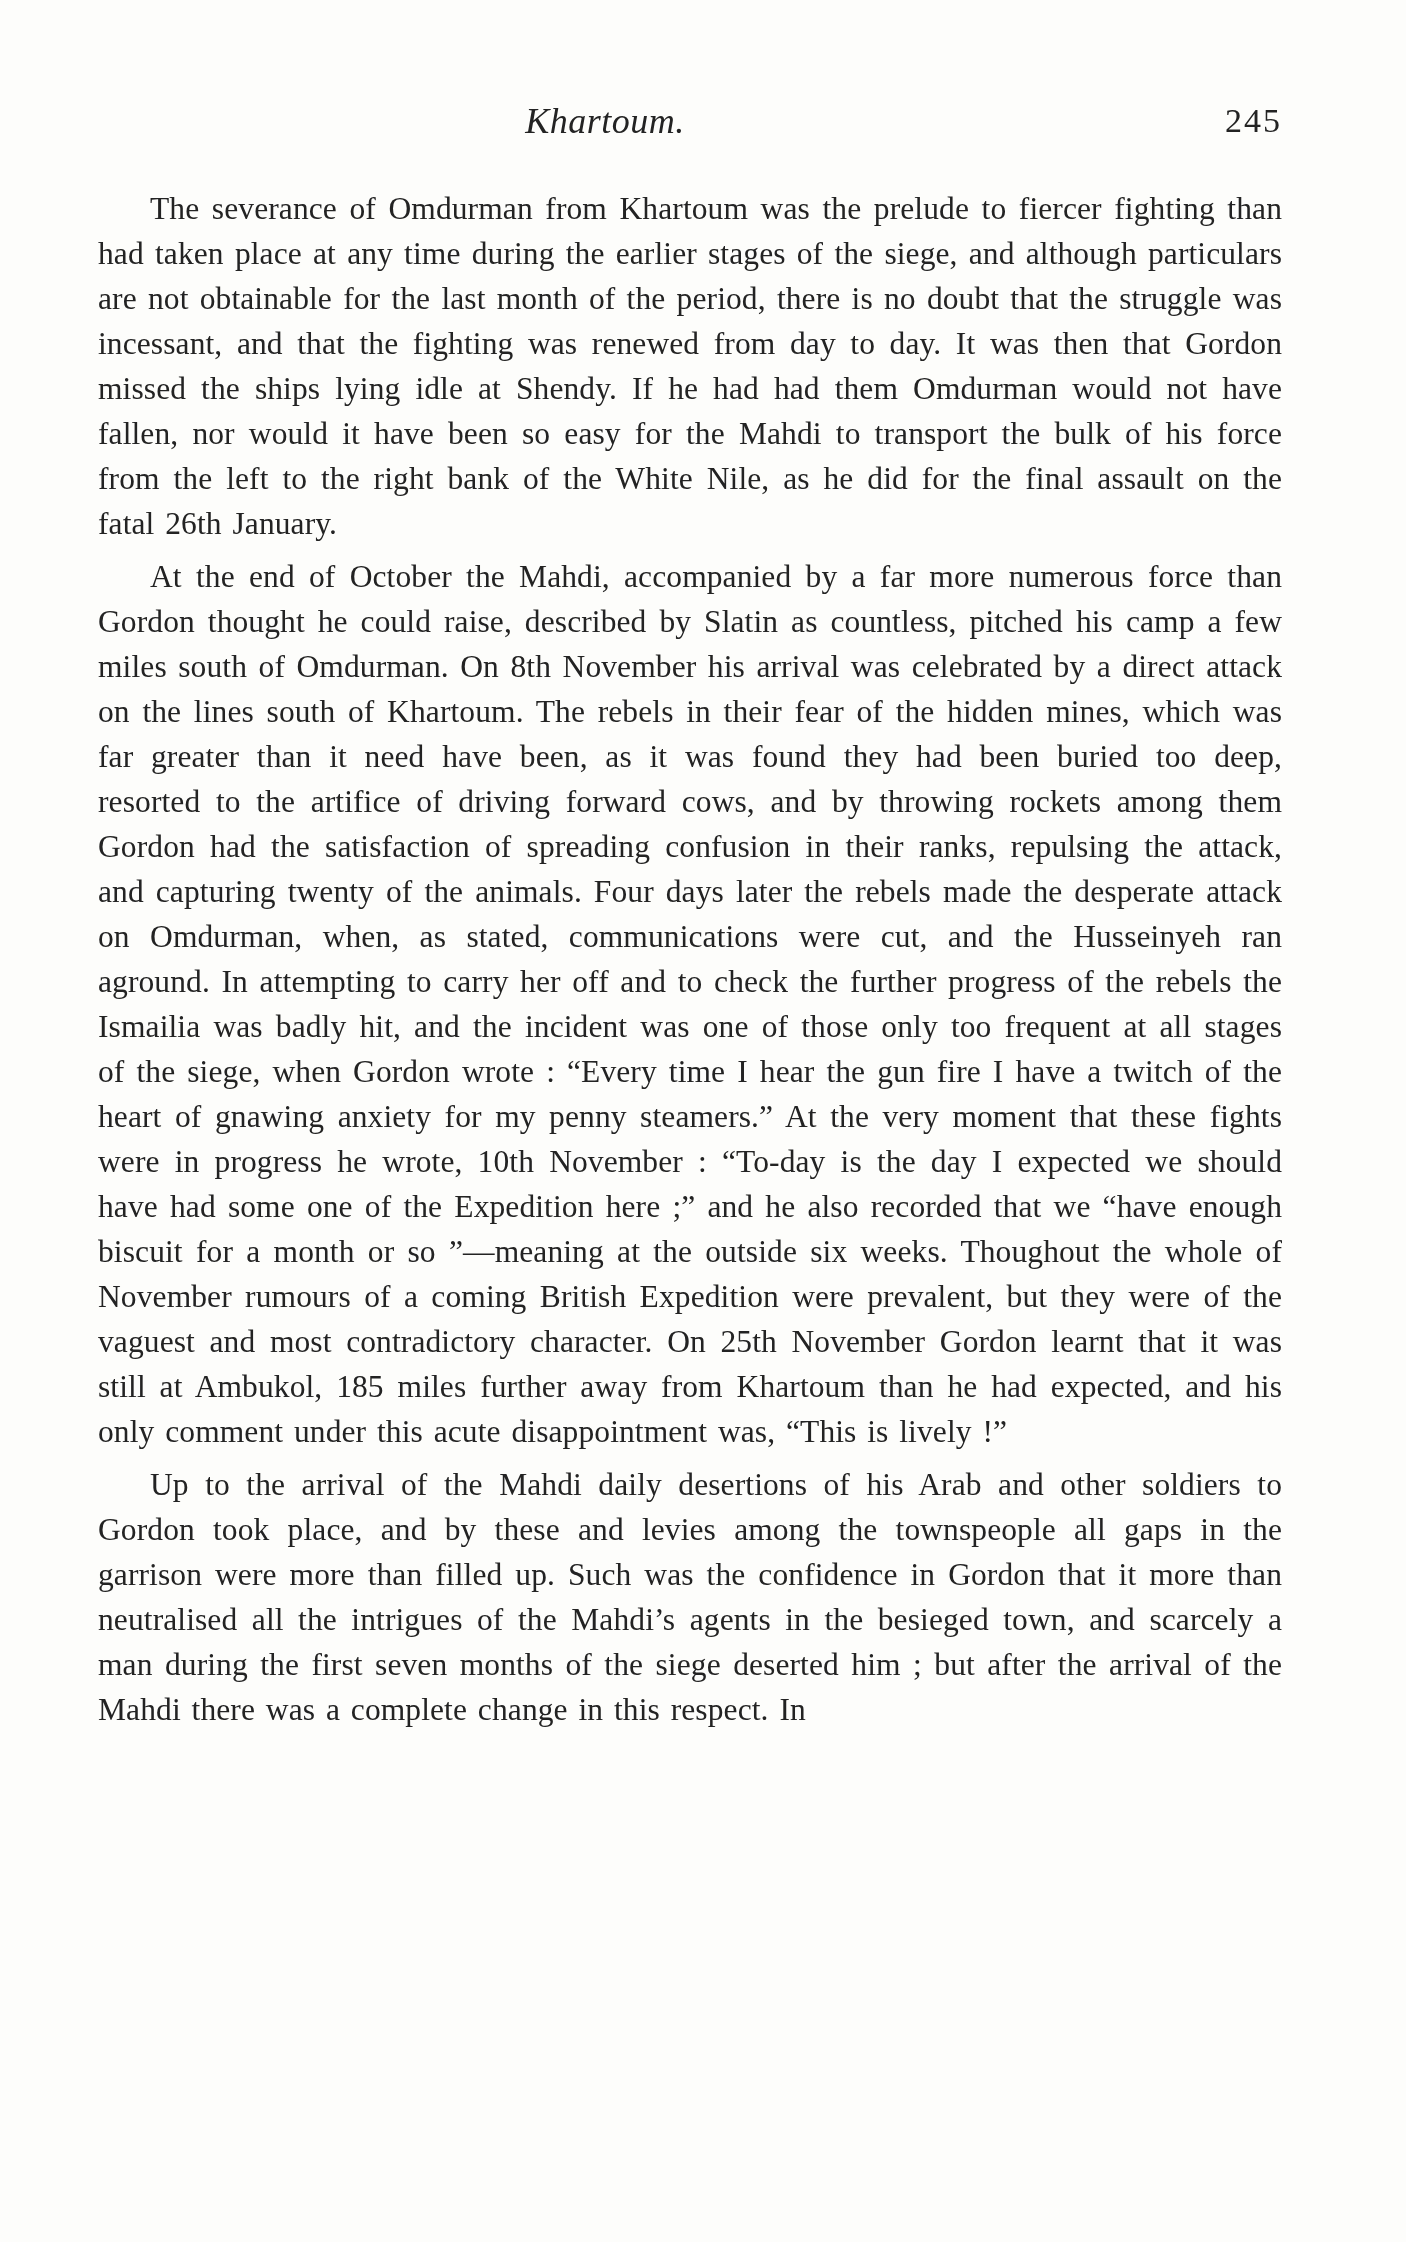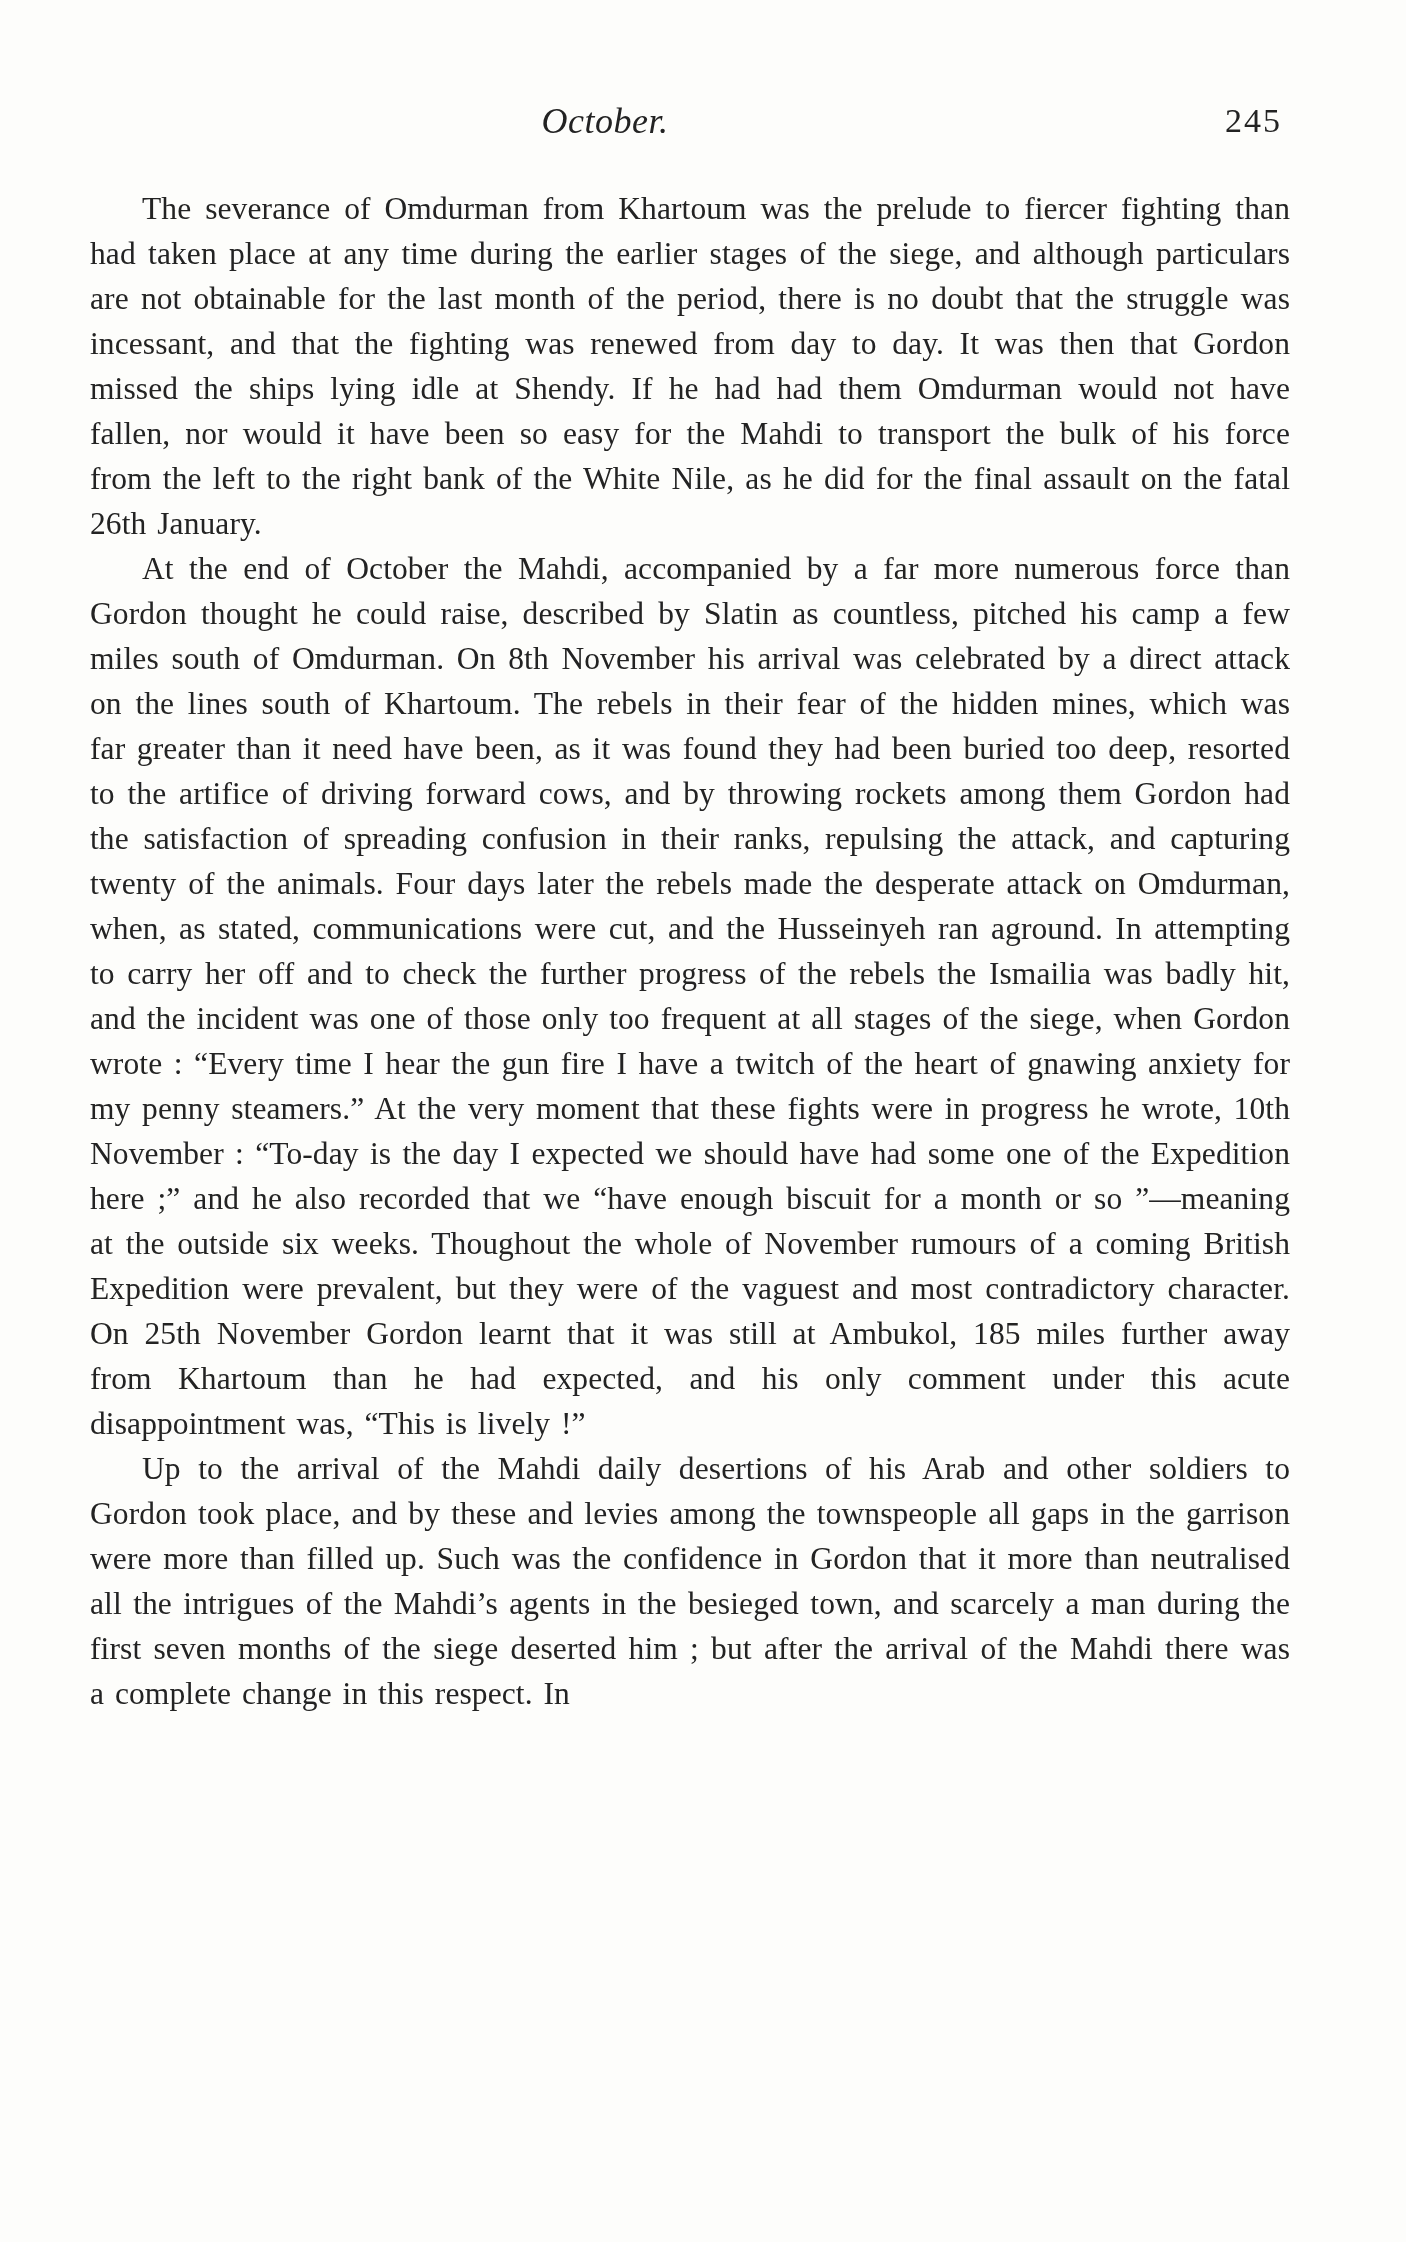--- a/index.html
+++ b/index.html
@@ -40,33 +40,33 @@
     letter-spacing: 2px;
   }
   .page-body {
     font-size: 31.5px;
     line-height: 45px;
     text-align: justify;
     word-spacing: 0.09em;
     letter-spacing: 0.1px;
   }
   .para {
-    margin: 0;
+    margin: 8px;
     text-indent: 52px;
   }
   .em {
   }
 </style>
 </head>
 <body>
 
 <div class="page">
 
   <div class="page-header">
-    <span class="running-title">October.</span>
+    <span class="running-title">Khartoum.</span>
     <span class="page-number">245</span>
   </div>
 
   <div class="page-body">
 
     <p class="para"><span>The severance of Omdurman from Khartoum was the prelude to fiercer fighting than had taken place at any time during the earlier stages of the siege, and although particulars are not obtainable for the last month of the period, there is no doubt that the struggle was incessant, and that the fighting was renewed from day to day.  It was then that Gordon missed the ships lying idle at Shendy.  If he had had them Omdurman would not have fallen, nor would it have been so easy for the Mahdi to transport the bulk of his force from the left to the right bank of the White Nile, as he did for the final assault on the fatal 26th January.</span></p>
 
     <p class="para"><span>At the end of October the Mahdi, accompanied by a far more numerous force than Gordon thought he could raise, described by Slatin as countless, pitched his camp a few miles south of Omdurman.  On 8th November his arrival was celebrated by a direct attack on the lines south of Khartoum.  The rebels in their fear of the hidden mines, which was far greater than it need have been, as it was found they had been buried too deep, resorted to the artifice of driving forward cows, and by throwing rockets among them Gordon had the satisfaction of spreading confusion in their ranks, repulsing the attack, and capturing twenty of the animals.  Four days later the rebels made the desperate attack on Omdurman, when, as stated, communications were cut, and the </span><span class="em">Husseinyeh</span><span> ran aground.  In attempting to carry her off and to check the further progress of the rebels the </span><span class="em">Ismailia</span><span> was badly hit, and the incident was one of those only too frequent at all stages of the siege, when Gordon wrote : “Every time I hear the gun fire I have a twitch of the heart of gnawing anxiety for my penny steamers.”  At the very moment that these fights were in progress he wrote, 10th November : “To-day is the day I expected we should have had some one of the Expedition here ;” and he also recorded that we “have enough biscuit for a month or so ”—meaning at the outside six weeks.  Thoughout the whole of November rumours of a coming British Expedition were prevalent, but they were of the vaguest and most contradictory character.  On 25th November Gordon learnt that it was still at Ambukol, 185 miles further away from Khartoum than he had expected, and his only comment under this acute disappointment was, “This is lively !”</span></p>
 
     <p class="para"><span>Up to the arrival of the Mahdi daily desertions of his Arab and other soldiers to Gordon took place, and by these and levies among the townspeople all gaps in the garrison were more than filled up.  Such was the confidence in Gordon that it more than neutralised all the intrigues of the Mahdi’s agents in the besieged town, and scarcely a man during the first seven months of the siege deserted him ; but after the arrival of the Mahdi there was a complete change in this respect.  In</span></p>

